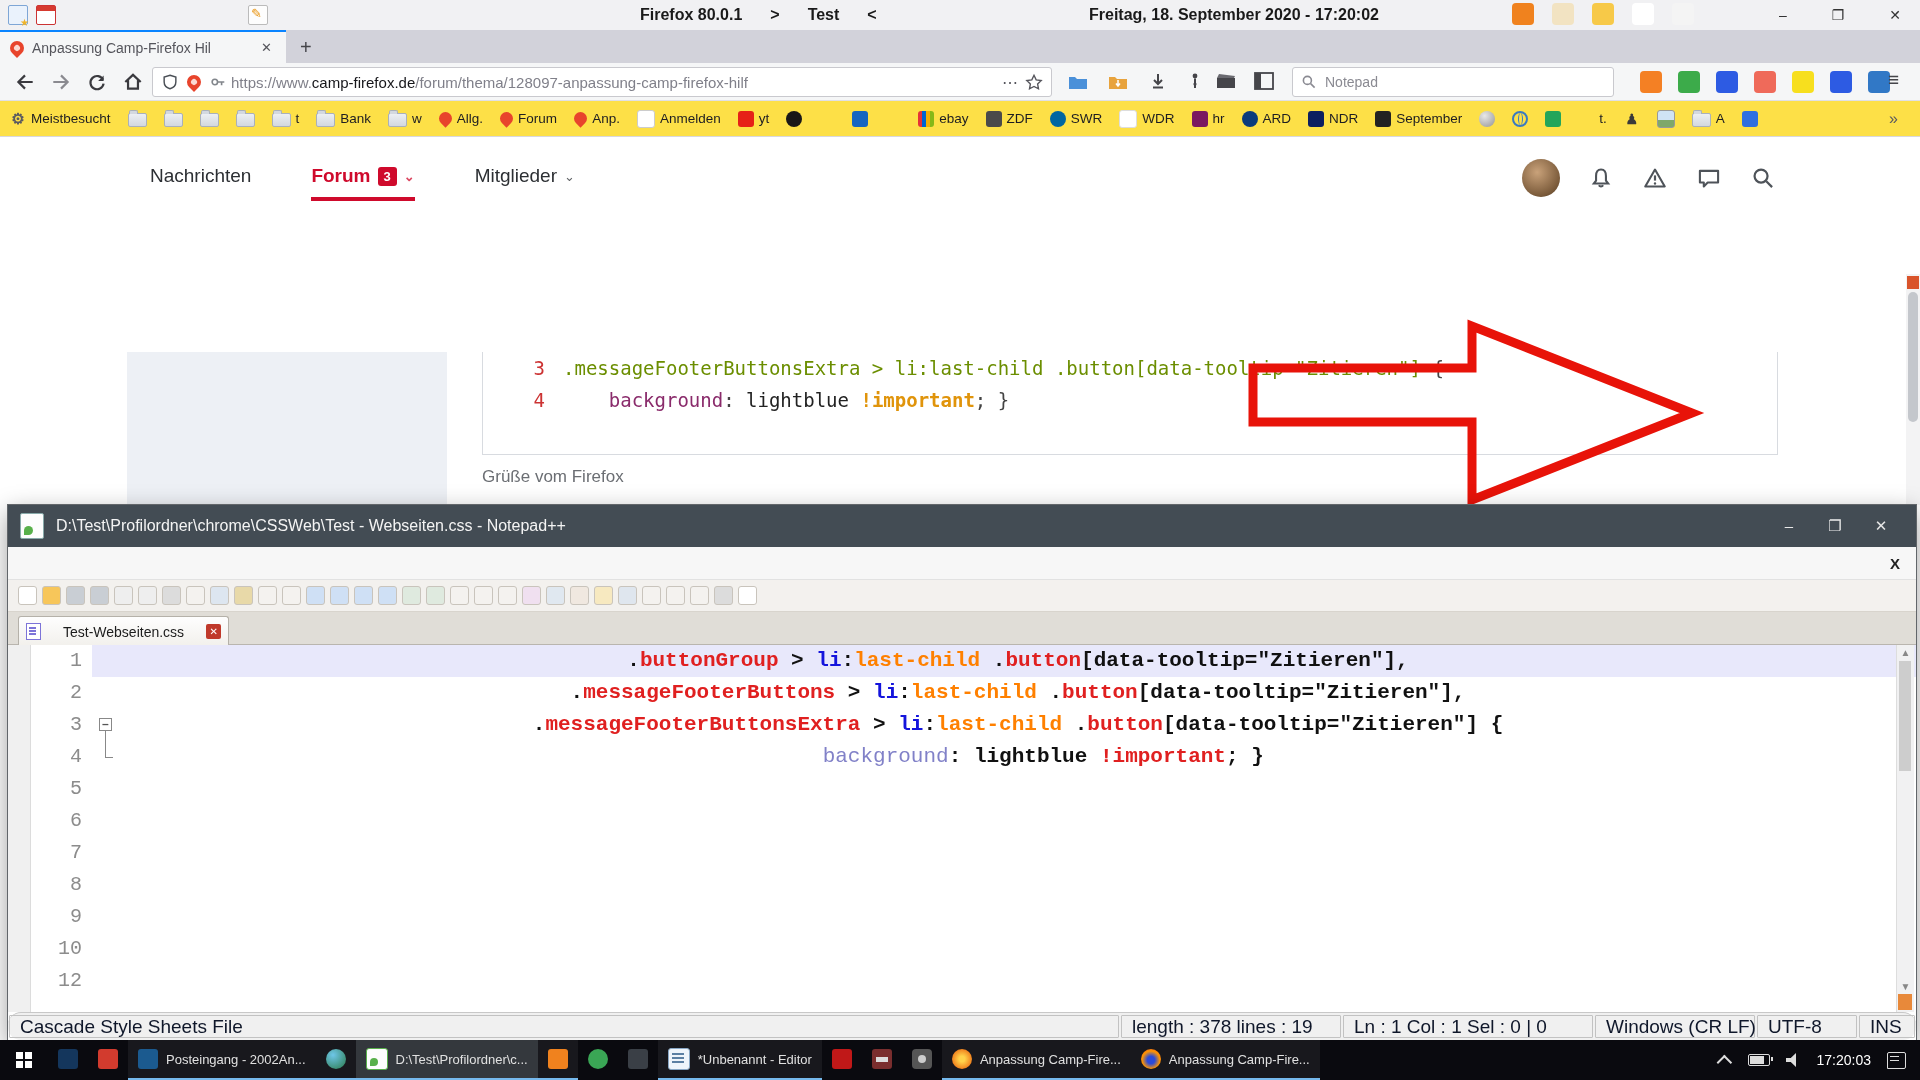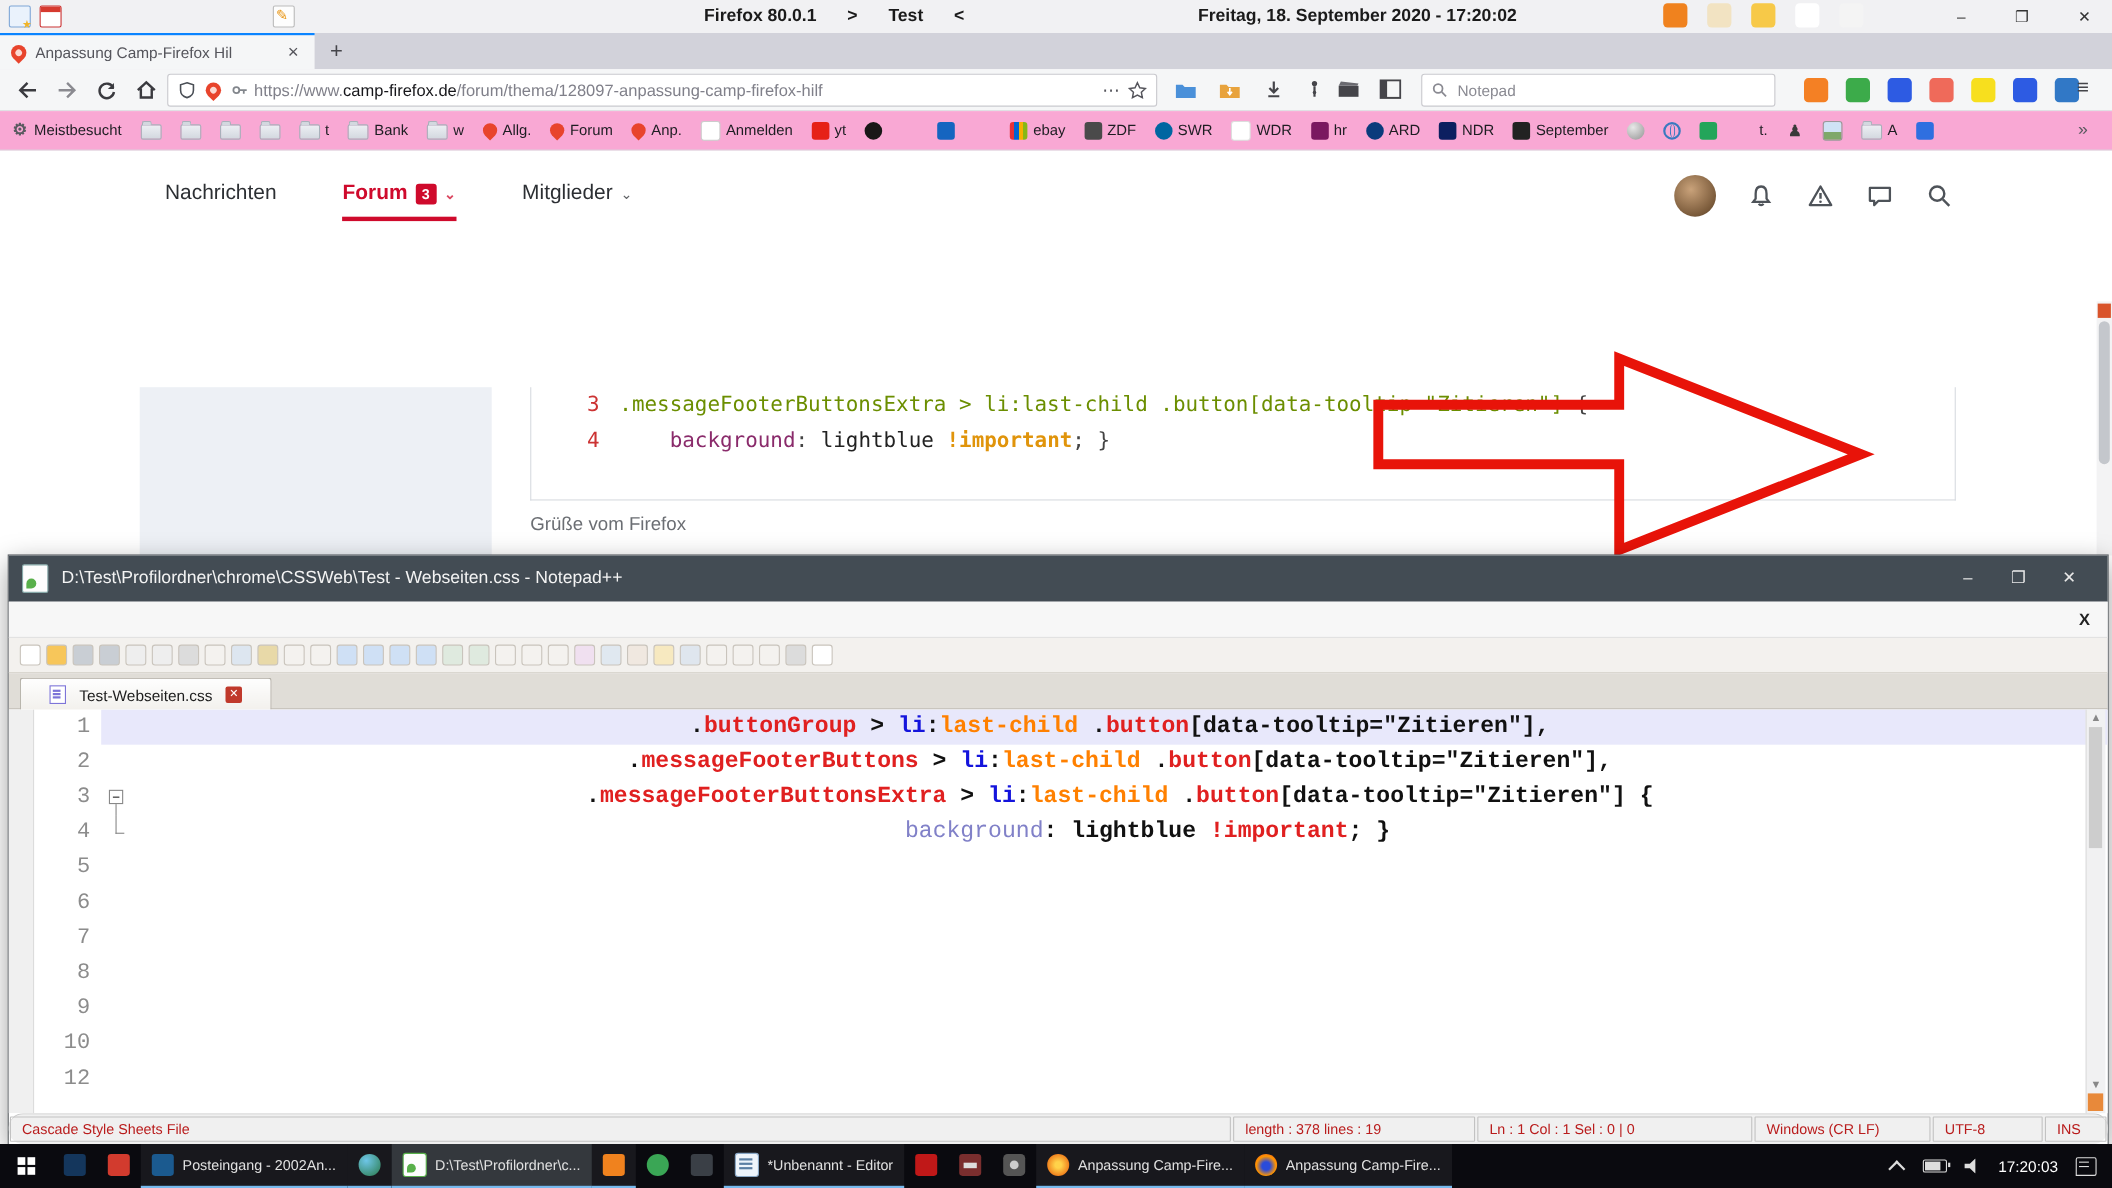--- a/index.html
+++ b/index.html
@@ -44,21 +44,21 @@
   .url-dim{color:#80808a;}
   .url-domain{color:#16161a;}
   .url-dots{color:#55555c;font-size:16px;padding:0 6px;letter-spacing:1px;}
   .searchfield{position:absolute;left:1292px;top:4px;width:322px;height:30px;background:#fff;border:1px solid #c9c9ce;border-radius:3px;display:flex;align-items:center;padding:0 8px;box-sizing:border-box;gap:8px;}
   .search-ph{color:#8a8a92;font-size:14px;}
   .extrow{position:absolute;left:1640px;top:8px;display:flex;gap:16px;}
   .extic{width:22px;height:22px;border-radius:4px;font:bold 10px/22px "Liberation Sans",sans-serif;text-align:center;}
   .hamburger{position:absolute;left:1888px;top:6px;font-size:19px;color:#45454a;}
 
   
-  .bookbar{left:0;top:101px;width:1920px;height:36px;background:#f9a8d4;border-bottom:1px solid #d8d8de;box-sizing:border-box;display:flex;align-items:center;padding:0 10px;gap:17px;overflow:hidden;}
+  .bookbar{left:0;top:101px;width:1920px;height:36px;background:#fde047;border-bottom:1px solid #d8d8de;box-sizing:border-box;display:flex;align-items:center;padding:0 10px;gap:17px;overflow:hidden;}
   .bm{display:flex;align-items:center;gap:5px;flex:none;}
   .bm-label{font-size:13.5px;color:#1d1d22;}
   .bic{width:16px;height:16px;display:inline-block;position:relative;flex:none;border-radius:3px;font:bold 9px/16px "Liberation Sans",sans-serif;text-align:center;}
   .bic.ic-gear::before{content:'⚙';font-size:15px;color:#5a5a60;line-height:16px;}
   .bic.ic-folder{width:17px;height:12px;margin-top:3px;background:linear-gradient(#eceff3,#d3d8df);border:1px solid #a9b0ba;border-radius:2px;}
   .bic.ic-folder::before{content:'';position:absolute;top:-4px;left:0;width:7px;height:3px;background:#d3d8df;border:1px solid #a9b0ba;border-bottom:none;border-radius:2px 2px 0 0;}
   .bic.ic-flame{width:13px;height:13px;background:#e8442c;border-radius:50% 50% 50% 0;transform:rotate(-45deg);}
   .bic.ic-wp{background:#fff;border:1px solid #ccc;color:#2271b1;font-size:9px;line-height:15px;}
   .bic.ic-youtube{background:#e62117;color:#fff;font-size:8px;}
   .bic.ic-github{background:#191717;border-radius:50%;}
@@ -118,21 +118,21 @@
   .npp-title-text{color:#f4f4f4;font-size:16px;margin-left:12px;}
   .npp-ic{width:22px;height:24px;background:#fdfdfd;border:1px solid #8aa;border-radius:2px;position:relative;}
   .npp-ic::after{content:'';position:absolute;left:3px;bottom:3px;width:9px;height:9px;background:#58b04a;border-radius:50% 50% 50% 0;}
   .npp-ctl{margin-left:auto;display:flex;}
   .npp-ctl span{width:46px;text-align:center;color:#e8e8e8;font-size:15px;line-height:42px;}
   .npp-menu{position:absolute;left:0;top:42px;width:100%;height:33px;background:#f7f7f7;border-bottom:1px solid #e2e2e2;display:flex;align-items:center;gap:23px;padding:0 16px;box-sizing:border-box;font-size:15px;color:#141414;}
   .npp-menu .menu-x{margin-left:auto;font-weight:bold;color:#222;}
   .npp-toolbar{position:absolute;left:0;top:75px;width:100%;height:32px;background:#f3f1ee;border-bottom:1px solid #d8d4cd;display:flex;align-items:center;gap:5px;padding:0 10px;box-sizing:border-box;}
   .tbic{width:19px;height:19px;border-radius:3px;border:1px solid #c9c4bc;box-sizing:border-box;font:12px/17px "DejaVu Sans",sans-serif;text-align:center;flex:none;}
   .npp-tabbar{position:absolute;left:0;top:107px;width:100%;height:33px;background:#e0ddd7;border-bottom:1px solid #b9b5ae;box-sizing:border-box;}
-  .npp-tab{position:absolute;left:10px;top:4px;height:29px;background:linear-gradient(#fefefe,#f2f0ec);border:1px solid #b5b1a9;border-bottom:none;border-radius:3px 3px 0 0;display:flex;align-items:center;gap:12px;padding:0 26px;}
+  .npp-tab{position:absolute;left:10px;top:4px;height:29px;background:linear-gradient(#fefefe,#f2f0ec);border:1px solid #b5b1a9;border-bottom:none;border-radius:3px 3px 0 0;display:flex;align-items:center;gap:22px;padding:0 7px;}
   .npp-tab-ic{width:13px;height:15px;background:#fff;border:1px solid #7d74d8;position:relative;}
   .npp-tab-ic::after{content:'';position:absolute;left:2px;top:3px;width:7px;height:1.5px;background:#7d74d8;box-shadow:0 3px 0 #7d74d8,0 6px 0 #7d74d8;}
   .npp-tab-title{font-size:14px;color:#1c1c1c;}
   .npp-tab-close{width:15px;height:15px;background:#c0392b;border-radius:2px;color:#fff;font-size:10px;line-height:15px;text-align:center;}
   .npp-editor{position:absolute;left:0;top:140px;width:100%;height:367px;background:#fff;overflow:hidden;font-family:"Liberation Mono","DejaVu Sans Mono",monospace;}
   .npp-bmargin{position:absolute;left:0;top:0;width:22px;height:100%;background:#f0f0f0;border-right:1px solid #dcdcdc;}
   .nrow{display:flex;height:32px;line-height:32px;font-size:21px;position:relative;padding-left:22px;}
   .nnum{width:52px;text-align:right;padding-right:10px;color:#8c8c8c;font-size:20px;flex:none;}
   .nfold{width:28px;flex:none;position:relative;}
   .ntext{white-space:pre;font-weight:bold;color:#111;flex:1;text-align:center;}
@@ -145,21 +145,21 @@
   .npse{color:#ff8000;}
   .np{color:#111;}
   .nstr{color:#111;}
   .nprop{color:#8181c8;font-weight:normal;}
   .nval{color:#111;}
   .nimp{color:#e02020;}
   .npp-scroll{position:absolute;right:2px;top:140px;width:17px;height:367px;background:#f1f1f2;border-left:1px solid #ddd;}
   .npp-scroll .arr{position:absolute;left:0;width:100%;text-align:center;color:#888;font-size:10px;}
   .npp-scroll .thumb{position:absolute;left:2px;top:16px;width:12px;height:110px;background:#cdcdcd;}
   .npp-scroll .omark{position:absolute;left:1px;bottom:2px;width:14px;height:16px;background:#e8893a;}
-  .npp-status{position:absolute;left:0;top:507px;width:100%;height:28px;background:#f0f0f0;border-top:1px solid #c8c8c8;display:flex;align-items:stretch;box-sizing:border-box;font-size:13px;color:#b91c1c;border-radius:13px;}
+  .npp-status{position:absolute;left:0;top:507px;width:100%;height:28px;background:#f0f0f0;border-top:1px solid #c8c8c8;display:flex;align-items:stretch;box-sizing:border-box;font-size:19px;color:#0f172a;border-radius:13px;}
   .st-seg{border:1px solid #c2c2c2;border-radius:1px;margin:2px 1px;display:flex;align-items:center;padding:0 10px;white-space:nowrap;box-sizing:border-box;}
   .st-doctype{flex:1;}
 
   
   .taskbar{left:0;top:1040px;width:1920px;height:40px;background:#0a0a0f;display:flex;align-items:stretch;color:#e6e6e6;}
   .tb-start{width:48px;display:flex;align-items:center;justify-content:center;}
   .winlogo{width:16px;height:16px;position:relative;}
   .winlogo::before,.winlogo::after{content:'';position:absolute;width:7px;height:7px;background:#fff;}
   .winlogo::before{left:0;top:0;box-shadow:9px 0 #fff;}
   .winlogo::after{left:0;top:9px;box-shadow:9px 0 #fff;}

